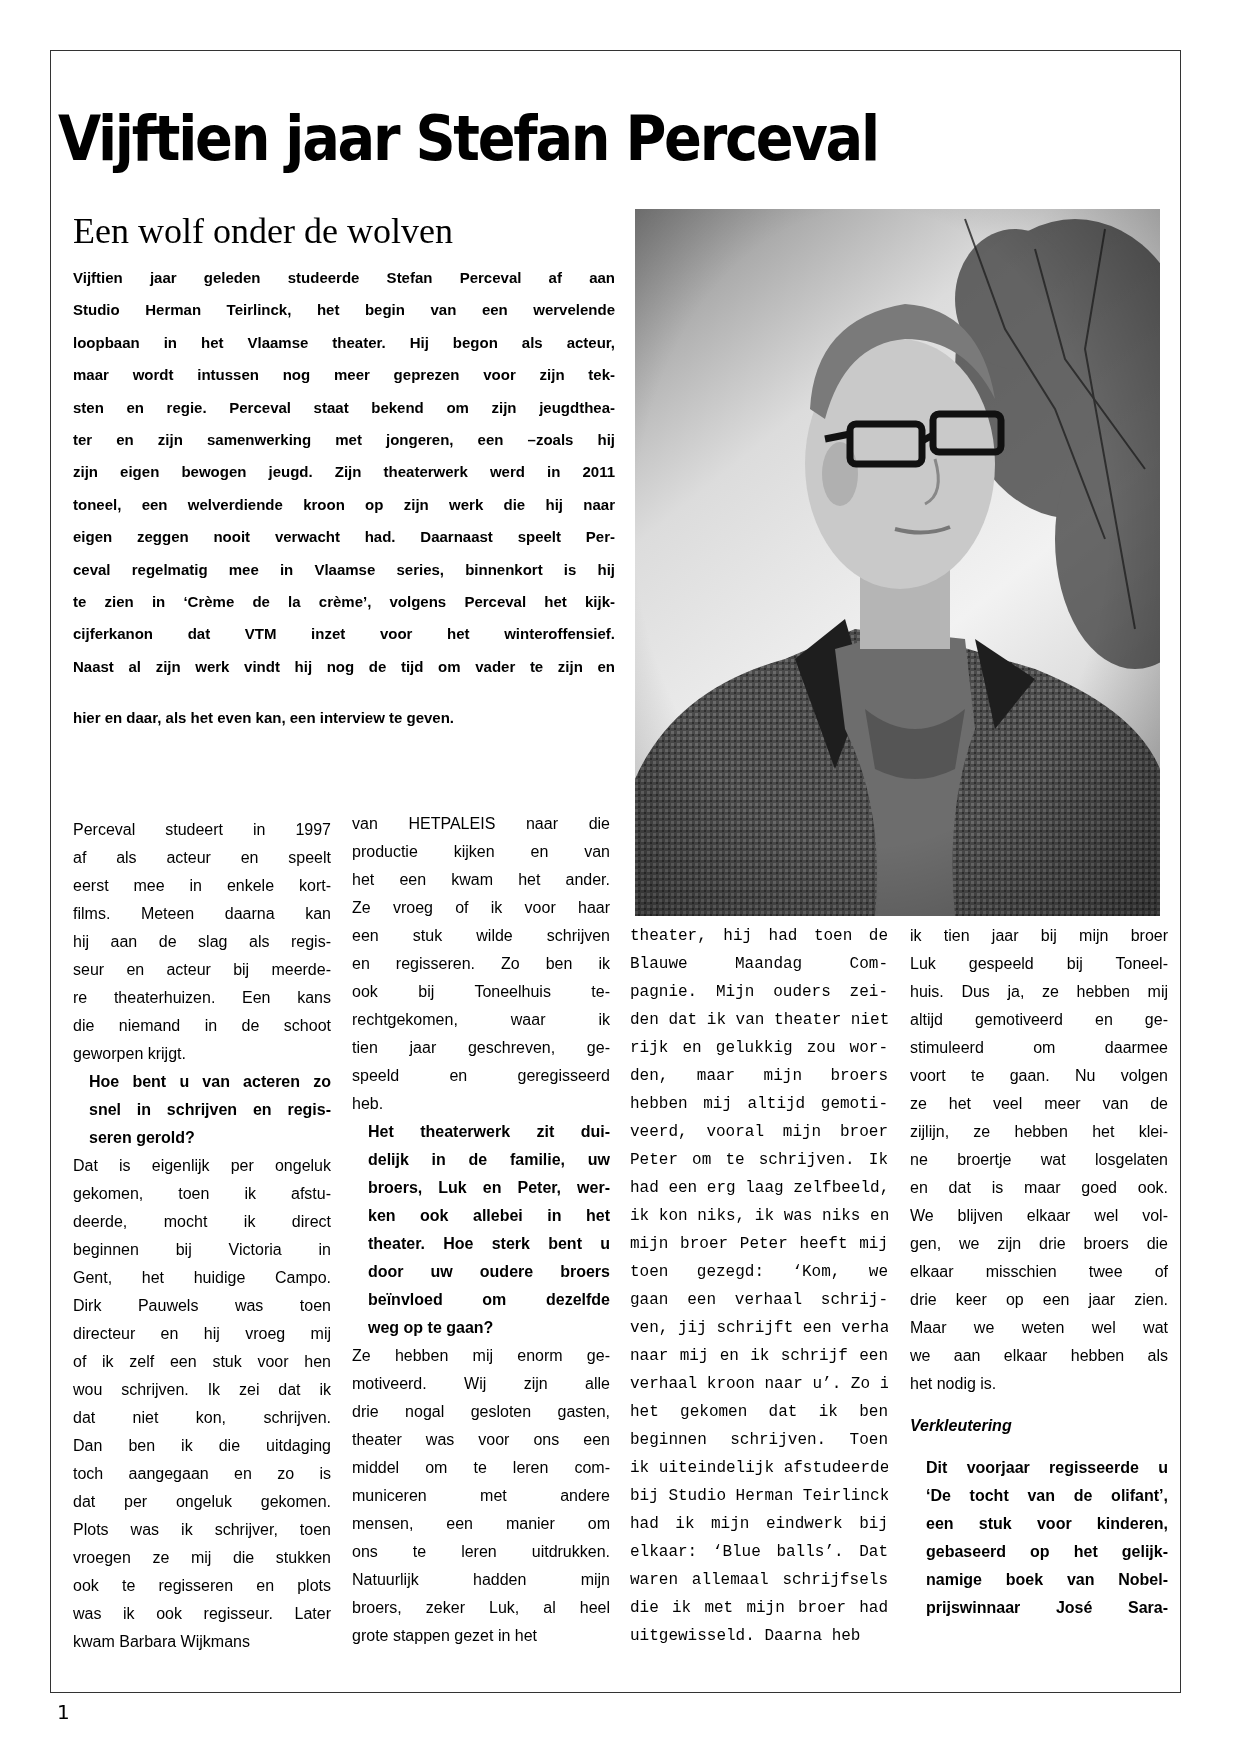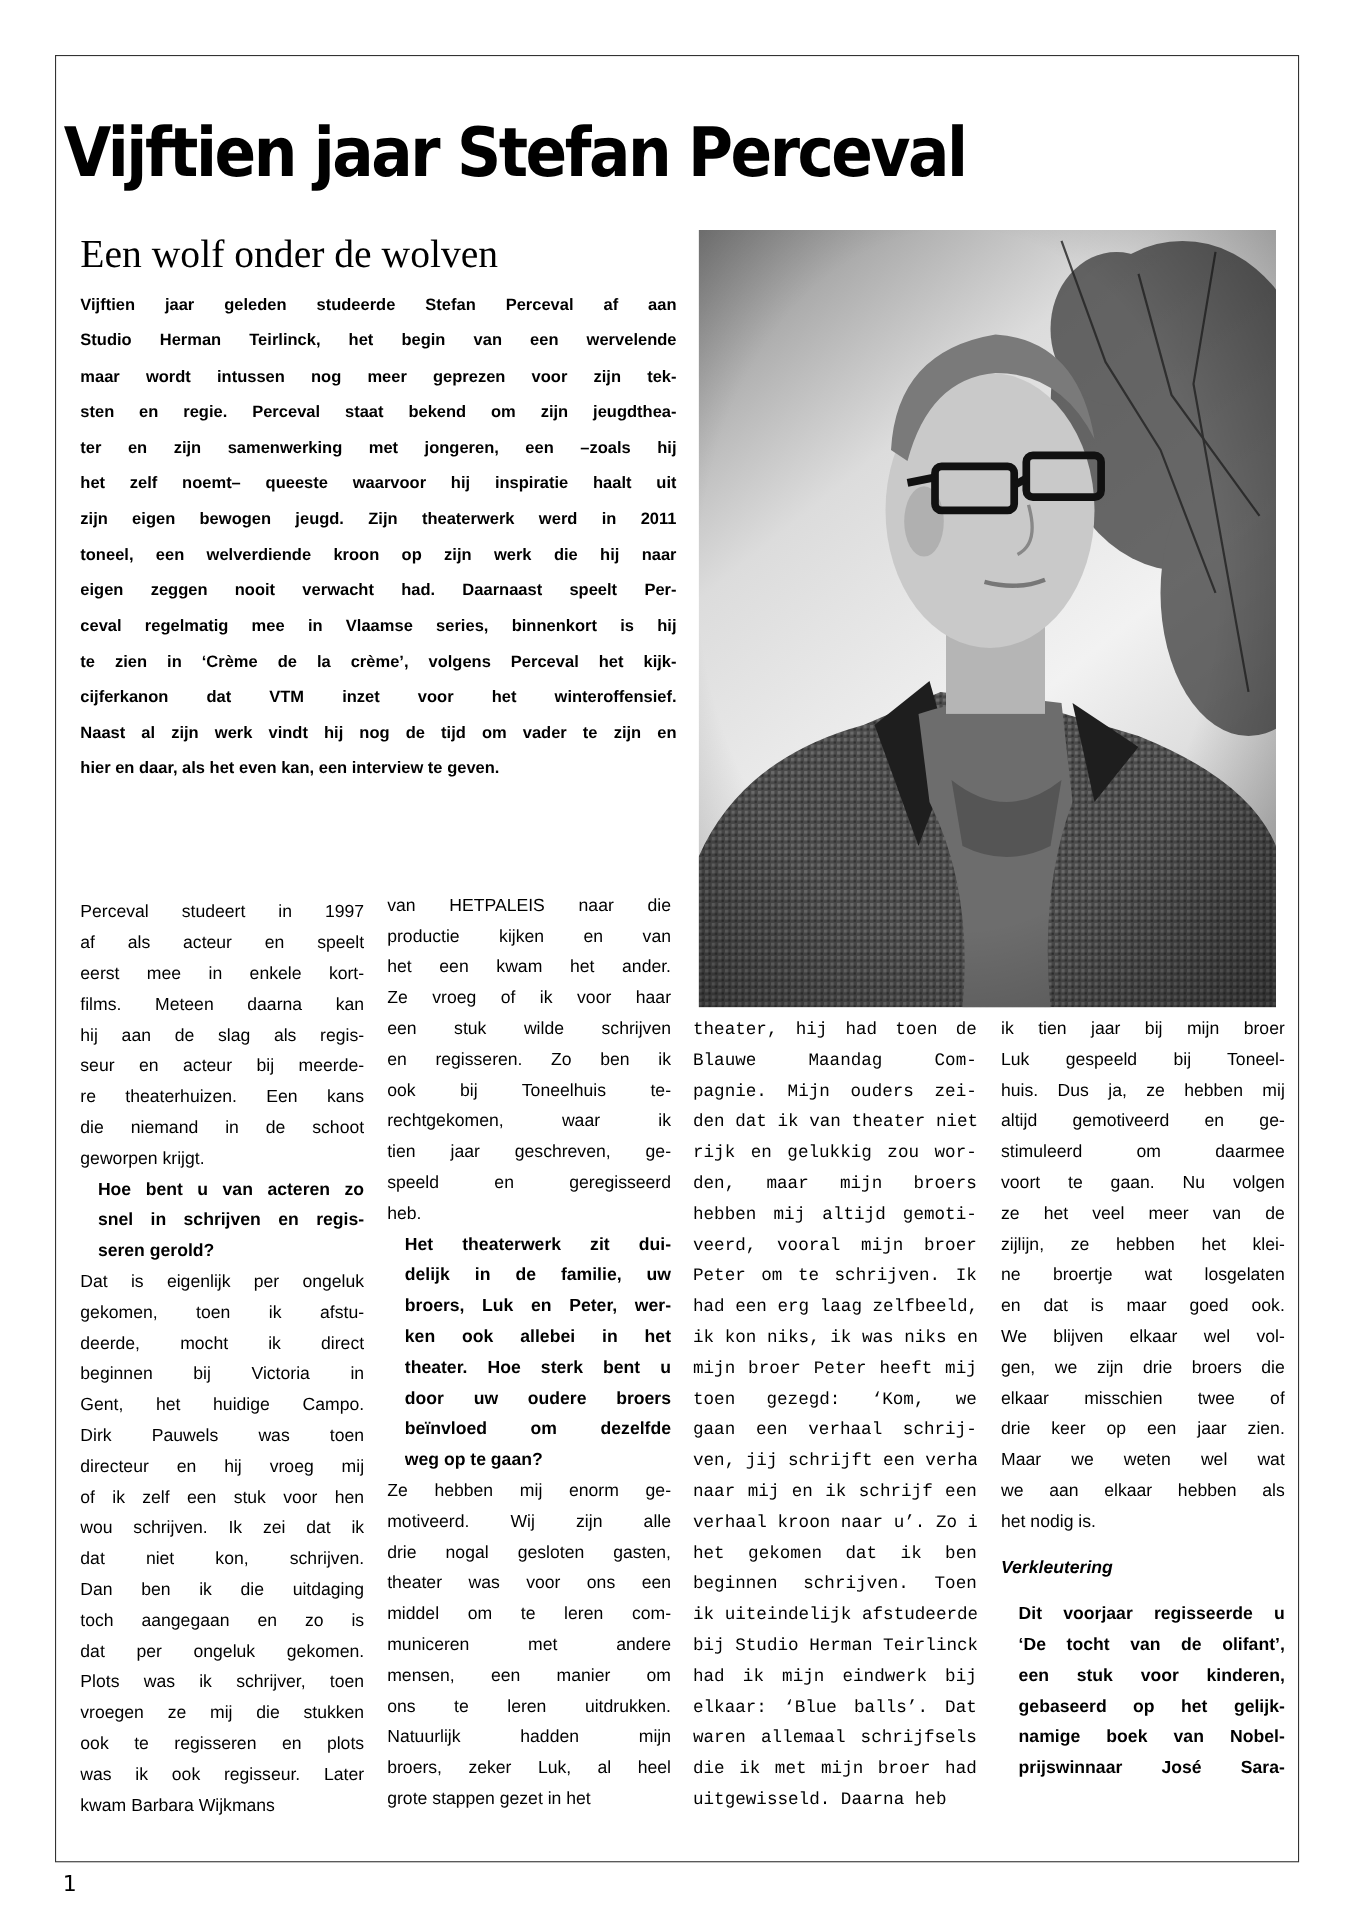--- a/index.html
+++ b/index.html
@@ -2,21 +2,21 @@
 <html><head>
 <meta charset="utf-8">
 <style>
   html, body { margin:0; padding:0; background:#ffffff; }
   body { width:1241px; height:1754px; position:relative; overflow:hidden; font-family:"Liberation Sans", sans-serif; color:#000; }
   .frame { position:absolute; left:50px; top:50px; width:1131px; height:1643px; border:1.5px solid #333; box-sizing:border-box; }
   .title { position:absolute; left:58px; top:108px; margin:0; font-family:"DejaVu Sans", sans-serif; font-weight:bold; font-size:62px; letter-spacing:-2.5px; line-height:1; white-space:nowrap; transform:scaleX(0.9); transform-origin:left top; }
   .subtitle { position:absolute; left:73px; top:213px; margin:0; font-family:Liberation Serif, serif; font-weight:normal; font-size:36px; line-height:1; white-space:nowrap; }
   .intro { position:absolute; left:73px; top:262px; width:542px; margin:0; font-family:"Liberation Sans", sans-serif; font-weight:bold; font-size:15px; line-height:32.4px; text-align:justify; }
   .intro .ln { display:block; text-align:justify; text-align-last:justify; height:32.4px; overflow:hidden; white-space:nowrap; }
-  .intro .ln.last { text-align-last:left; }
+  .intro .ln.last { text-align-last:left;margin-top:19px; }
   .photo { position:absolute; left:635px; top:209px; width:525px; height:707px; overflow:hidden; }
   .photo svg { width:100%; height:100%; display:block; }
   .col { position:absolute; width:258px; font-size:16px; line-height:28px; }
   .col .ln { display:block; height:28px; white-space:nowrap; text-align:justify; text-align-last:justify; overflow:hidden; }
   .col .ln.last { text-align-last:left; }
   .col .ln.b { font-weight:bold;margin-left:16px; }
   .col .ln.i { font-style:italic; font-weight:bold; }
   .col1 { left:73px; top:816px; }
   .col2 { left:352px; top:810px; }
   .col3 { left:630px; top:922px;font-family:Liberation Mono, monospace; }
@@ -28,24 +28,24 @@
 <body>
 
 <div class="frame"></div>
 
 <h1 class="title">Vijftien jaar Stefan Perceval</h1>
 <h2 class="subtitle">Een wolf onder de wolven</h2>
 
 <div class="intro" id="intro">
     <span class="ln">Vijftien jaar geleden studeerde Stefan Perceval af aan</span>
     <span class="ln">Studio Herman Teirlinck, het begin van een wervelende</span>
+    <span class="ln">loopbaan in het Vlaamse theater. Hij begon als acteur,</span>
     <span class="ln">maar wordt intussen nog meer geprezen voor zijn tek-</span>
     <span class="ln">sten en regie. Perceval staat bekend om zijn jeugdthea-</span>
     <span class="ln">ter en zijn samenwerking met jongeren, een –zoals hij</span>
-    <span class="ln">het zelf noemt– queeste waarvoor hij inspiratie haalt uit</span>
     <span class="ln">zijn eigen bewogen jeugd. Zijn theaterwerk werd in 2011</span>
     <span class="ln">toneel, een welverdiende kroon op zijn werk die hij naar</span>
     <span class="ln">eigen zeggen nooit verwacht had. Daarnaast speelt Per-</span>
     <span class="ln">ceval regelmatig mee in Vlaamse series, binnenkort is hij</span>
     <span class="ln">te zien in ‘Crème de la crème’, volgens Perceval het kijk-</span>
     <span class="ln">cijferkanon dat VTM inzet voor het winteroffensief.</span>
     <span class="ln">Naast al zijn werk vindt hij nog de tijd om vader te zijn en</span>
     <span class="ln last">hier en daar, als het even kan, een interview te geven.</span>
   </div>
 

